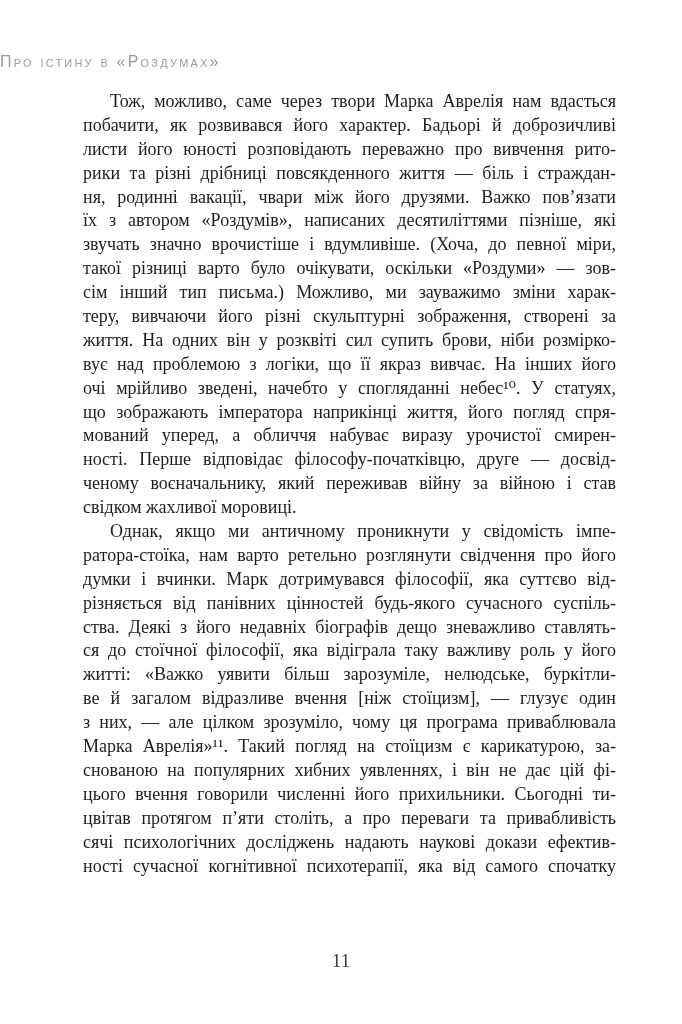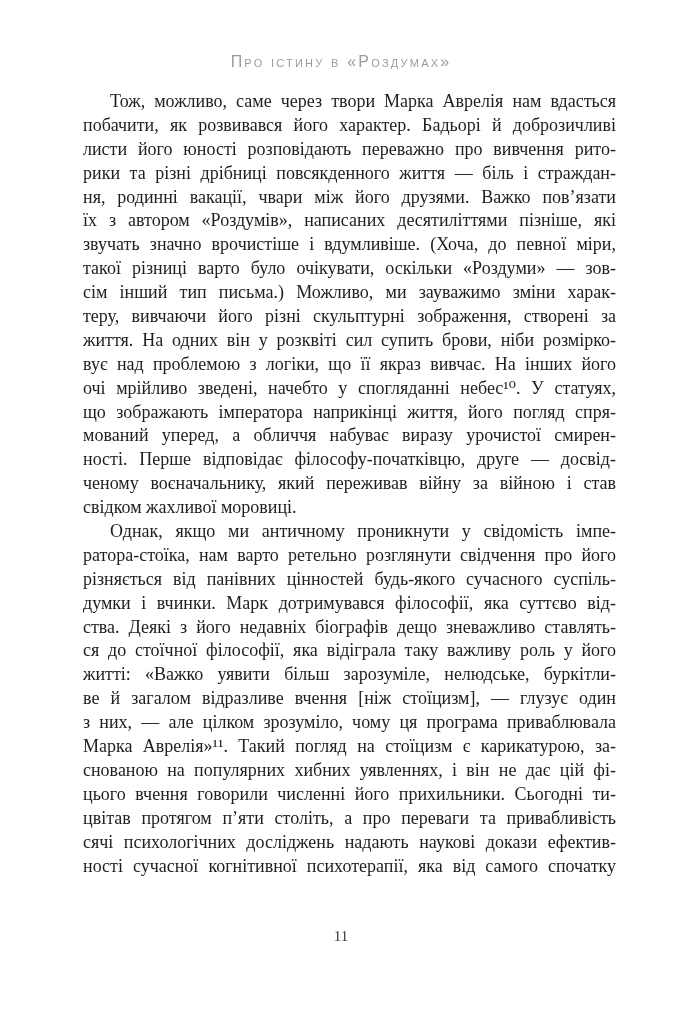--- a/index.html
+++ b/index.html
@@ -13,21 +13,21 @@
     height: 1024px;
     background: #ffffff;
     overflow: hidden;
     font-family: "Liberation Serif", "DejaVu Serif", serif;
   }
   .running-header {
     position: absolute;
     top: 53px;
     left: 0;
     width: 682px;
-    text-align: center;
+    text-align: left;
     font-family: "Liberation Sans", "DejaVu Sans", sans-serif;
     font-variant: small-caps;
     font-size: 16px;
     letter-spacing: 2.2px;
     color: #9b9b9b;
     font-weight: 400;
   }
   .body-text {
     position: absolute;
     top: 90px;
@@ -44,25 +44,25 @@
     text-align-last: justify;
   }
   .line.first {
     text-indent: 27px;
   }
   .line.last {
     text-align-last: left;
   }
   .page-number {
     position: absolute;
-    top: 928px;
+    top: 950px;
     left: 0;
     width: 682px;
     text-align: center;
-    font-size: 15px;
+    font-size: 19px;
     color: #3c3c3c;
   }
 </style>
 </head>
 <body>
 
 <div class="page">
 
   <div class="running-header">Про істину в «Роздумах»</div>
 
@@ -82,22 +82,22 @@
     <div class="line">вує над проблемою з логіки, що її якраз вивчає. На інших його</div>
     <div class="line">очі мрійливо зведені, начебто у спогляданні небес¹⁰. У статуях,</div>
     <div class="line">що зображають імператора наприкінці життя, його погляд спря-</div>
     <div class="line">мований уперед, а обличчя набуває виразу урочистої смирен-</div>
     <div class="line">ності. Перше відповідає філософу-початківцю, друге — досвід-</div>
     <div class="line">ченому воєначальнику, який переживав війну за війною і став</div>
     <div class="line last">свідком жахливої моровиці.</div>
 
     <div class="line first">Однак, якщо ми античному проникнути у свідомість імпе-</div>
     <div class="line">ратора-стоїка, нам варто ретельно розглянути свідчення про його</div>
+    <div class="line">думки і вчинки. Марк дотримувався філософії, яка суттєво від-</div>
     <div class="line">різняється від панівних цінностей будь-якого сучасного суспіль-</div>
-    <div class="line">думки і вчинки. Марк дотримувався філософії, яка суттєво від-</div>
     <div class="line">ства. Деякі з його недавніх біографів дещо зневажливо ставлять-</div>
     <div class="line">ся до стоїчної філософії, яка відіграла таку важливу роль у його</div>
     <div class="line">житті: «Важко уявити більш зарозуміле, нелюдське, буркітли-</div>
     <div class="line">ве й загалом відразливе вчення [ніж стоїцизм], — глузує один</div>
     <div class="line">з них, — але цілком зрозуміло, чому ця програма приваблювала</div>
     <div class="line">Марка Аврелія»¹¹. Такий погляд на стоїцизм є карикатурою, за-</div>
     <div class="line">снованою на популярних хибних уявленнях, і він не дає цій фі-</div>
     <div class="line">цього вчення говорили численні його прихильники. Сьогодні ти-</div>
     <div class="line">цвітав протягом п’яти століть, а про переваги та привабливість</div>
     <div class="line">сячі психологічних досліджень надають наукові докази ефектив-</div>

